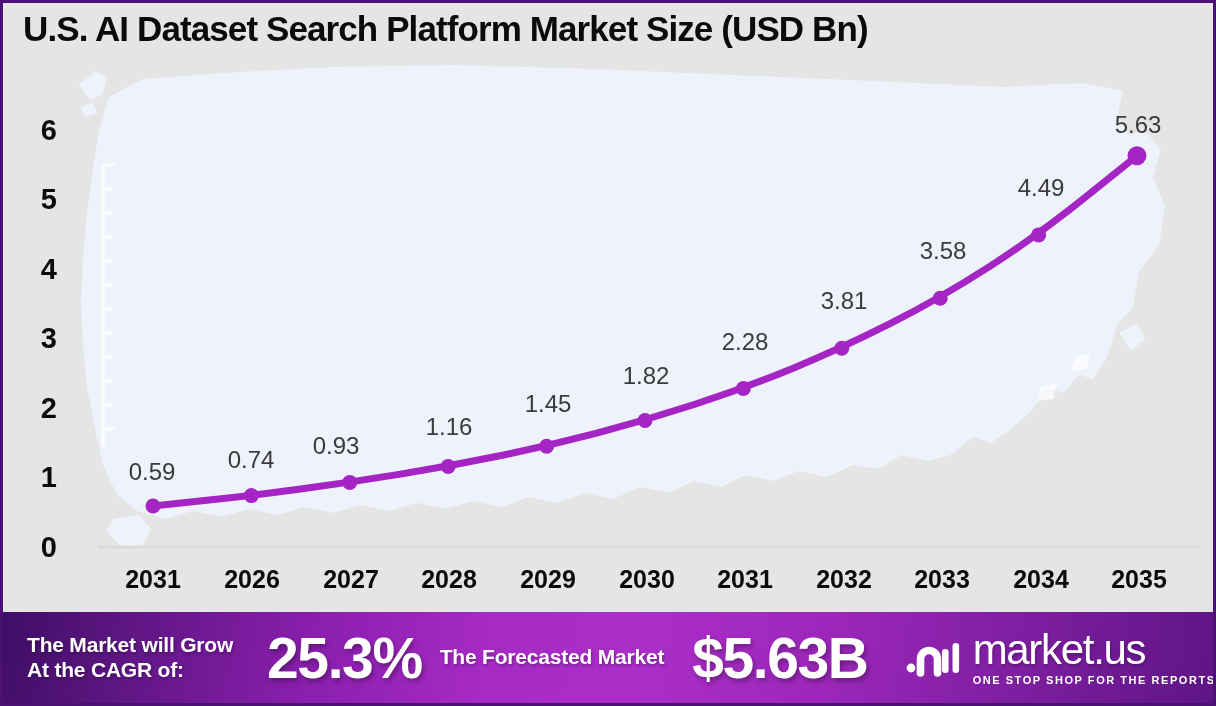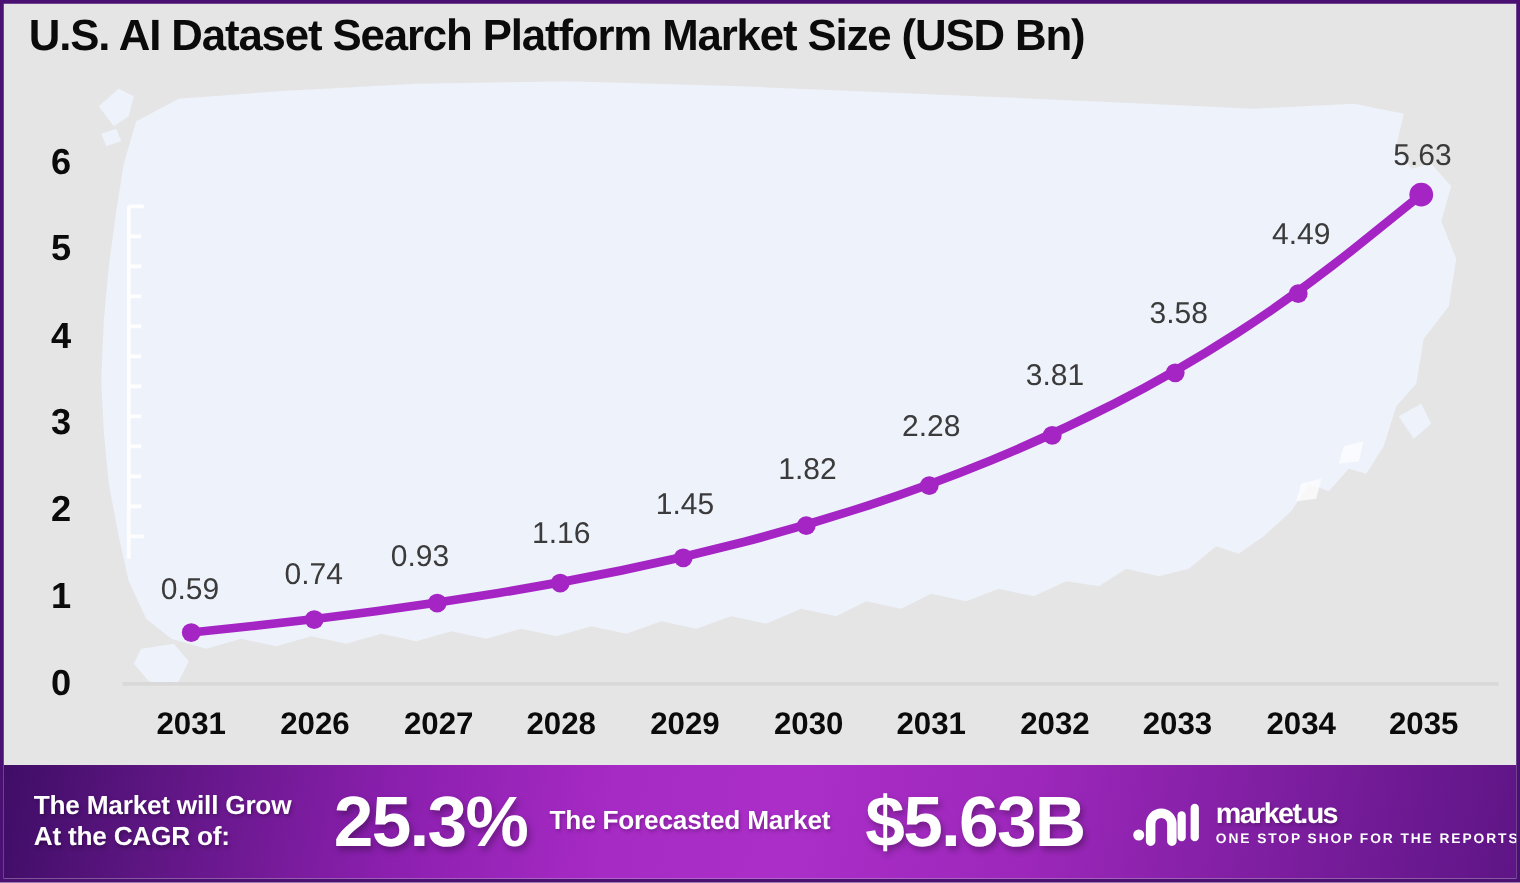--- a/index.html
+++ b/index.html
@@ -126,22 +126,22 @@
   #logo {
     margin-left:38px;
     display:flex;
     align-items:center;
     gap:11px;
   }
   #logo-mark { width:56px; height:42px; flex:0 0 auto; }
   #logo-text { display:flex; flex-direction:column; justify-content:center; }
   #logo-name {
     color:#ffffff;
-    font-size:23px;
-    font-weight:bold;
+    font-size:42px;
+    font-weight:normal;
     letter-spacing:-1.3px;
     line-height:1;
     text-shadow:1px 2px 3px rgba(0,0,0,.25);
   }
   #logo-tag {
     color:#ffffff;
     font-size:11px;
     font-weight:bold;
     letter-spacing:1.55px;
     margin-top:3px;

